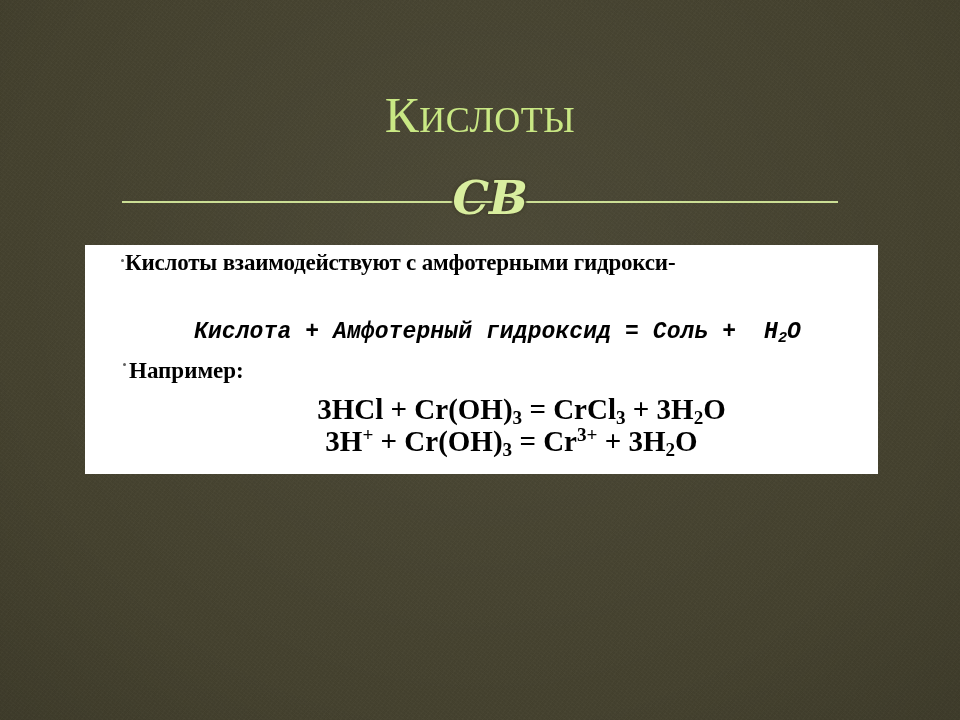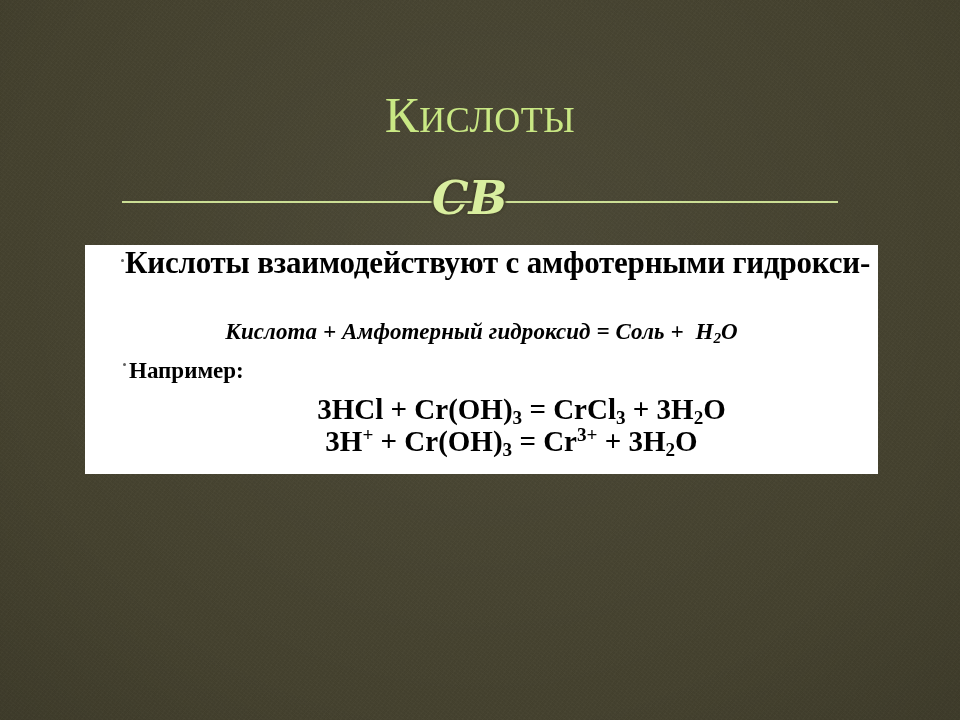--- a/index.html
+++ b/index.html
@@ -58,21 +58,21 @@
     width: 716px;
     height: 2px;
     background: #d7eb9d;
     opacity: 0.92;
   }
   .divider-ornament {
     position: absolute;
     left: 310px;
     top: -10px;
     width: 96px;
-    text-align: left;
+    text-align: right;
     color: #d9ee9f;
     font-family: "DejaVu Serif", "Liberation Serif", serif;
     font-size: 46px;
     line-height: 60px;
     font-style: italic;
     font-weight: 700;
     text-shadow: 0 0 1px #45422f, 0 0 3px #45422f, 2px 0 2px #45422f, -2px 0 2px #45422f;
   }
 
   
@@ -86,40 +86,41 @@
     color: #000000;
     overflow: hidden;
   }
 
   .para {
     position: absolute;
     left: 6px;
     top: 4px;
     width: 782px;
     font-family: "Liberation Serif", "DejaVu Serif", serif;
-    font-size: 31px;
+    font-size: 23px;
     font-weight: 700;
     line-height: 27px;
     letter-spacing: -0.2px;
   }
   .para .indent { display: inline-block; width: 34px; }
 
   .equation-general {
     position: absolute;
     left: 0;
     top: 73px;
     width: 793px;
     text-align: center;
-    font-family: Liberation Serif, serif;
+    font-family: Liberation Mono, monospace;
     font-size: 23px;
     font-weight: 700;
     font-style: italic;
     line-height: 28px;
     letter-spacing: 0.1px;
     white-space: nowrap;
+    padding-left: 16px;
   }
 
   .example-label {
     position: absolute;
     left: 44px;
     top: 112px;
     font-family: "Liberation Serif", "DejaVu Serif", serif;
     font-size: 23px;
     font-weight: 700;
     line-height: 28px;

